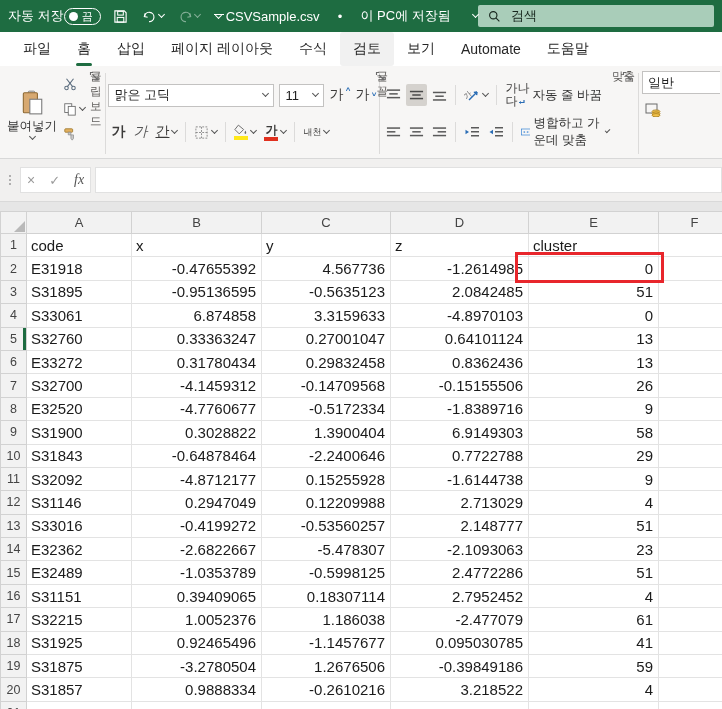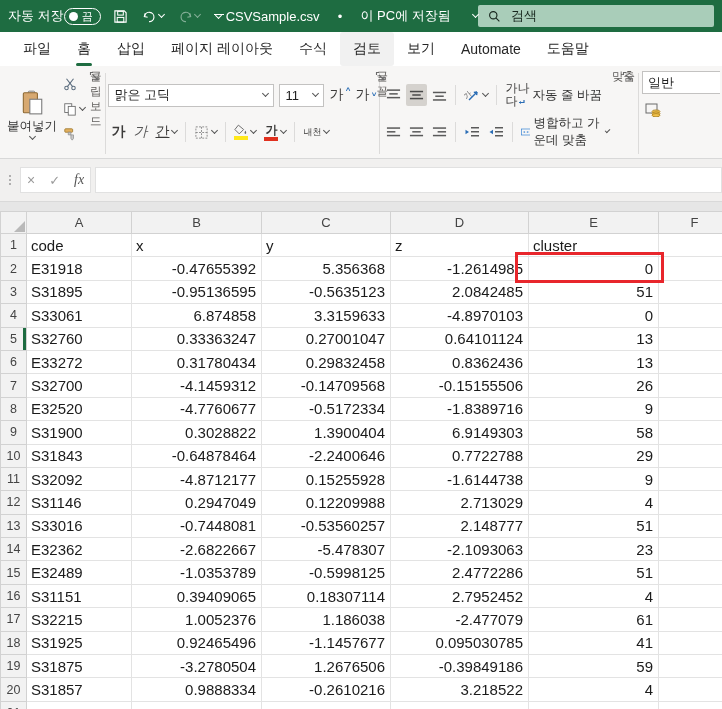--- a/index.html
+++ b/index.html
@@ -468,21 +468,21 @@
           <td class="l">x</td>
           <td class="l">y</td>
           <td class="l">z</td>
           <td class="l">cluster</td>
           <td></td>
         </tr>
         <tr>
           <td class="rh">2</td>
           <td class="l">E31918</td>
           <td class="r">-0.47655392</td>
-          <td class="r">5.356368</td>
+          <td class="r">4.567736</td>
           <td class="r">-1.2614985</td>
           <td class="r">0</td>
           <td></td>
         </tr>
         <tr>
           <td class="rh">3</td>
           <td class="l">S31895</td>
           <td class="r">-0.95136595</td>
           <td class="r">-0.5635123</td>
           <td class="r">2.0842485</td>
@@ -566,21 +566,21 @@
           <td class="l">S31146</td>
           <td class="r">0.2947049</td>
           <td class="r">0.12209988</td>
           <td class="r">2.713029</td>
           <td class="r">4</td>
           <td></td>
         </tr>
         <tr>
           <td class="rh">13</td>
           <td class="l">S33016</td>
-          <td class="r">-0.7448081</td>
+          <td class="r">-0.4199272</td>
           <td class="r">-0.53560257</td>
           <td class="r">2.148777</td>
           <td class="r">51</td>
           <td></td>
         </tr>
         <tr>
           <td class="rh">14</td>
           <td class="l">E32362</td>
           <td class="r">-2.6822667</td>
           <td class="r">-5.478307</td>

